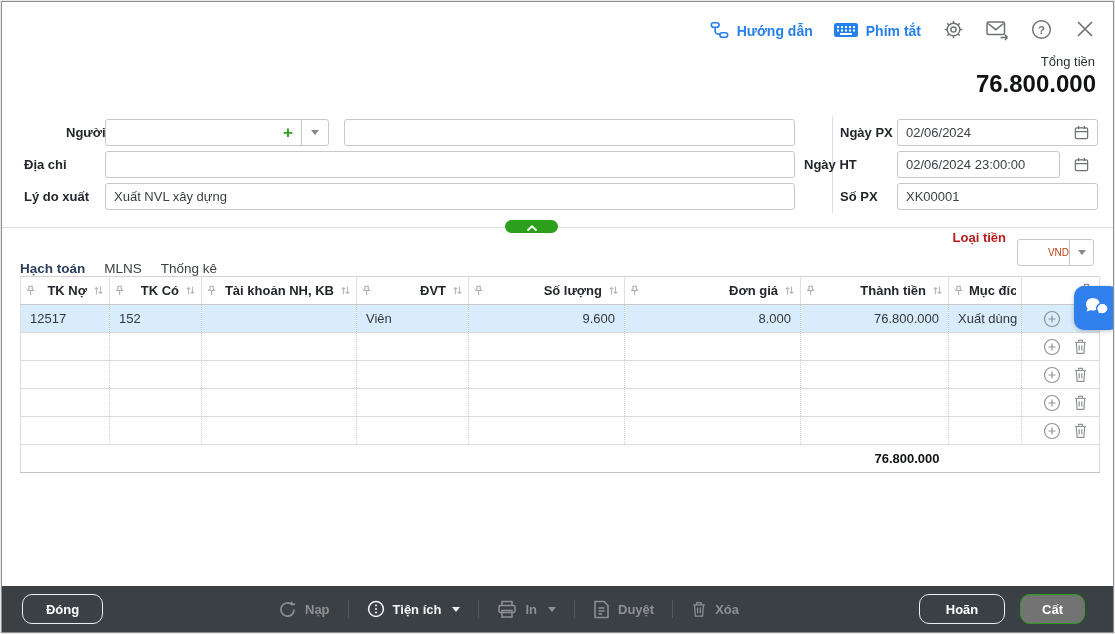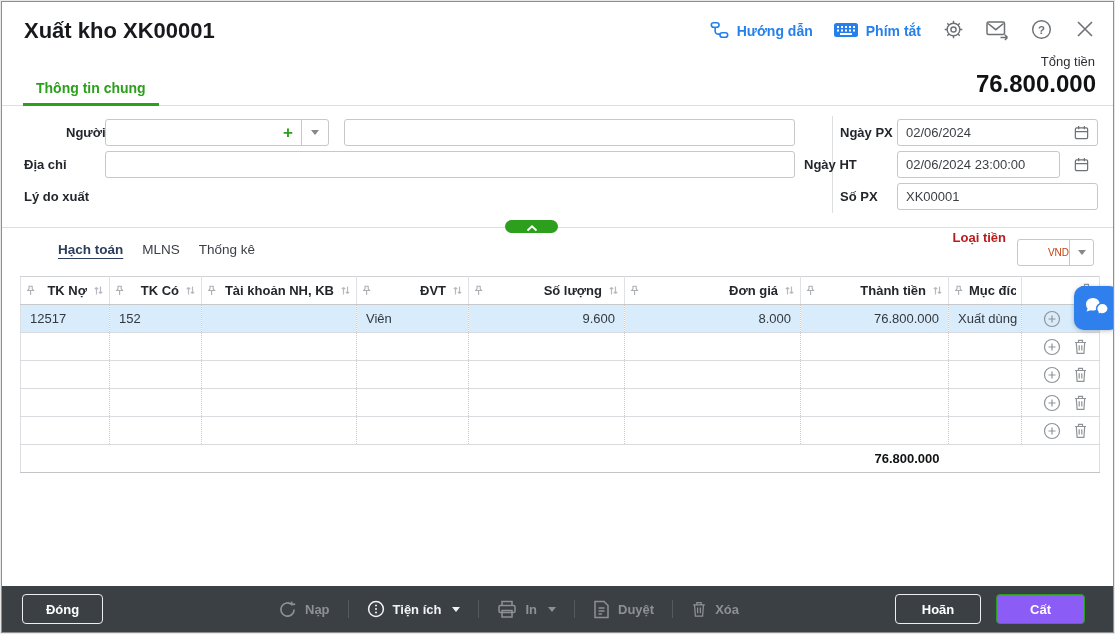--- a/index.html
+++ b/index.html
@@ -34,21 +34,21 @@
   .vdiv { position:absolute; left:830px; top:10px; height:97px; border-left:1px solid #dcdee0; }
   .dfield { position:absolute; }
   .dfield .cal { position:absolute; right:8px; top:5px; pointer-events:auto; cursor:pointer; }
 
   
   .mid-divider { position:absolute; top:225px; left:0; width:100%; border-top:1px solid #dcdee0; }
   .collapse-pill { position:absolute; top:218px; left:503px; width:53px; height:13px; background:#2ca01c;
                    border-radius:7px; display:flex; align-items:center; justify-content:center; cursor:pointer; z-index:2; }
 
   
-  .detail-tabs { position:absolute; top:240px; left:18px; display:flex; gap:19px; font-size:13.5px;margin-left:38px; }
+  .detail-tabs { position:absolute; top:259px; left:18px; display:flex; gap:19px; font-size:13.5px; }
   .dtab { color:#3a4046; cursor:pointer; }
   .dtab.active { color:#2c3e5d; font-weight:600; text-decoration:underline; text-underline-offset:4px; }
   .currency-label { position:absolute; top:228px; right:107px; font-size:13px; font-weight:600; color:#b91c1c; }
   .currency-select { position:absolute; top:237px; right:19px; width:77px; height:27px; border:1px solid #c6c8ca;
                      border-radius:3px; display:flex; align-items:center; cursor:pointer; background:#fff; }
   .currency-select .cur { flex:1; padding-left:10px; font-size:10px; color:#c2410c;text-align:right; }
   .currency-select .seg { width:24px; height:100%; border-left:1px solid #c6c8ca; display:flex; align-items:center; justify-content:center; }
 
   
   table.grid { position:absolute; top:274px; left:18px; width:1079px; border-collapse:collapse; table-layout:fixed; font-size:13px; }
@@ -71,39 +71,38 @@
   .grid tfoot td:last-child  { border-right:1px solid #dcdee1; }
   .icon-cell-btn { display:inline-flex; cursor:pointer; }
 
   
   .chat-fab { position:absolute; top:284px; right:-6px; width:45px; height:44px; background:#2f80ed;
               border-radius:10px; display:flex; align-items:center; justify-content:center; z-index:6;
               box-shadow:0 1px 4px rgba(0,0,0,.25); cursor:pointer; }
 
   
   .footer { position:absolute; left:0; bottom:0; width:100%; height:46px; background:#3b4045; }
-  .btn { display:flex; align-items:center; justify-content:center; height:30px; border-radius:4px;
+  .btn { display:flex; align-items:center; justify-content:center; height:30px; border-radius:10px;
          font-size:13px; font-weight:700; cursor:pointer; }
   .btn-close { position:absolute; left:20px; top:8px; width:81px; border:1px solid #eceef0; color:#fff; background:transparent; }
   .footer-center { position:absolute; left:276px; top:0; height:46px; display:flex; align-items:center; gap:13px; }
   .fitem { display:flex; align-items:center; gap:8px; color:#8e9194; font-size:13px; font-weight:700; cursor:pointer; }
   .fitem.enabled { color:#f2f3f5; }
   .fdiv { width:1px; height:18px; background:#565a5f; margin:0 5px; }
   .fcaret { width:0; height:0; border-left:4px solid transparent; border-right:4px solid transparent; border-top:5px solid #8e9194; margin-left:3px; }
   .fcaret.white { border-top-color:#f2f3f5; }
   .footer-right { position:absolute; right:28px; top:8px; display:flex; gap:15px; }
   .btn-postpone { width:86px; border:1px solid #eceef0; color:#fff; background:transparent; }
-  .btn-save { width:89px; background:#8b5cf6; color:#fff; border:1px solid #2ca01c;text-align:right; }
+  .btn-save { width:65px; background:#737373; color:#fff; border:1px solid #2ca01c;text-align:right; }
 </style>
 </head>
 <body>
 
 <div class="window">
 
-  <div class="title">Xuất kho XK00001</div>
 
   <div class="top-actions">
     <div class="tlink">
       <span>
         <svg width="21" height="20" viewBox="0 0 22 22" fill="none" stroke="#2680eb" stroke-width="1.8">
           <rect x="2" y="3" width="8.5" height="5" rx="2.5"></rect>
           <rect x="11.5" y="14" width="8.5" height="5" rx="2.5"></rect>
           <path d="M6.2 8v4.5a3 3 0 0 0 3 3h2.3"></path>
         </svg>
       </span>
@@ -161,40 +160,38 @@
         <svg width="22" height="22" viewBox="0 0 22 22" stroke="#6d7175" stroke-width="1.6">
           <path d="M4 4l14 14M18 4L4 18"></path>
         </svg>
       </span>
     </div>
   </div>
 
   <div class="total-label">Tổng tiền</div>
   <div class="total-value">76.800.000</div>
 
-  <div class="tabbar">
-    <div class="main-tab">Thông tin chung</div>
-  </div>
 
   <div class="form">
     <div class="flabel" style="left:22px; top:13px;margin-left:42px;">Người nhận</div>
     <div class="combo">
       <div class="combo-main">
         <span class="combo-plus">+</span>
       </div>
       <div class="combo-caret">
         <span class="caret"></span>
       </div>
     </div>
     <input class="inp" style="left: 342px; top: 13px; width: 451px;" value="">
 
     <div class="flabel" style="left:22px; top:45px;">Địa chỉ</div>
     <input class="inp" style="left: 103px; top: 45px; width: 690px;" value="">
 
     <div class="flabel" style="left:22px; top:77px;">Lý do xuất</div>
+    <input class="inp" style="left: 103px; top: 77px; width: 690px;" value="Xuất NVL xây dựng">
 
     <div class="vdiv"></div>
 
     <div class="flabel" style="left:838px; top:13px;">Ngày PX</div>
     <div class="dfield" style="left:895px; top:13px; width:201px; height:27px;">
       <input class="inp" style="left: 0px; top: 0px; width: 201px; padding-right: 28px;" value="02/06/2024">
       <span class="cal">
         <svg width="17" height="17" viewBox="0 0 18 18" fill="none" stroke="#6d7175" stroke-width="1.3">
           <rect x="2.5" y="4" width="13" height="11.5" rx="1.5"></rect>
             <path d="M2.5 8h13M6 2.2v3.4M12 2.2v3.4"></path>

